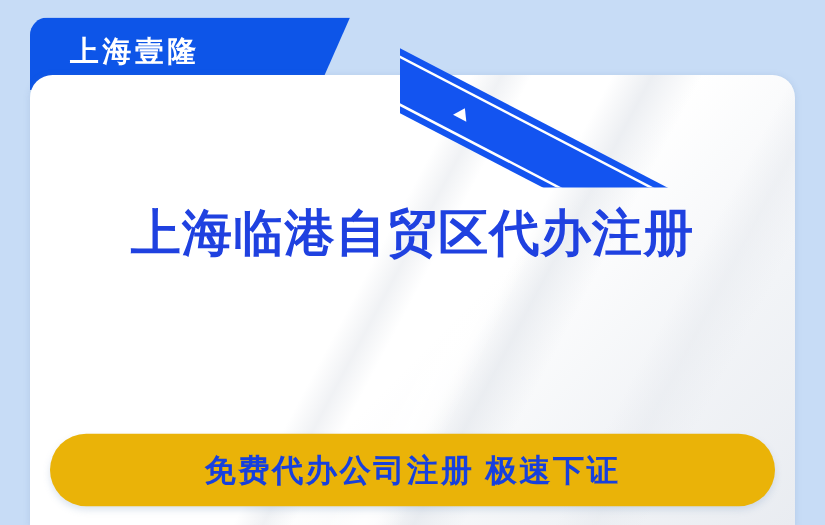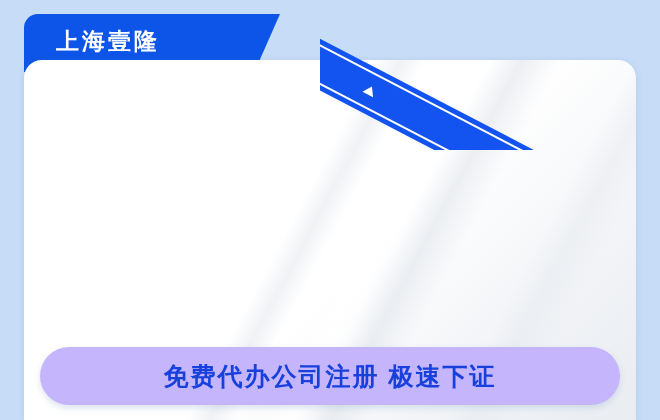--- a/index.html
+++ b/index.html
@@ -118,21 +118,21 @@
     letter-spacing:1px;
     z-index:4;
   }
   #headline .ln { display:block; }
 
   
   #pill {
     position:absolute;
     left:40px; top:347px;
     width:580px; height:58px;
-    background:#c4b5fd;
+    background:#eab308;
     border-radius:29px;
     box-shadow:0 3px 6px rgba(140,165,200,.30);
     display:flex;
     align-items:center;
     justify-content:center;
     z-index:5;
   }
   #pill-text {
     color:#1740dd;
     font-size:25px;
@@ -154,19 +154,20 @@
   </div>
 
   <div id="ribbon-wrap">
     <div id="ribbon">
       <span id="ribbon-tri"></span>
 
     </div>
   </div>
 
   <div id="headline">
+    <span class="ln">上海临港自贸区代办注册</span>
   </div>
 
   <div id="pill">
     <span id="pill-text">免费代办公司注册 极速下证</span>
   </div>
 
 </div>
 
 </body></html>

